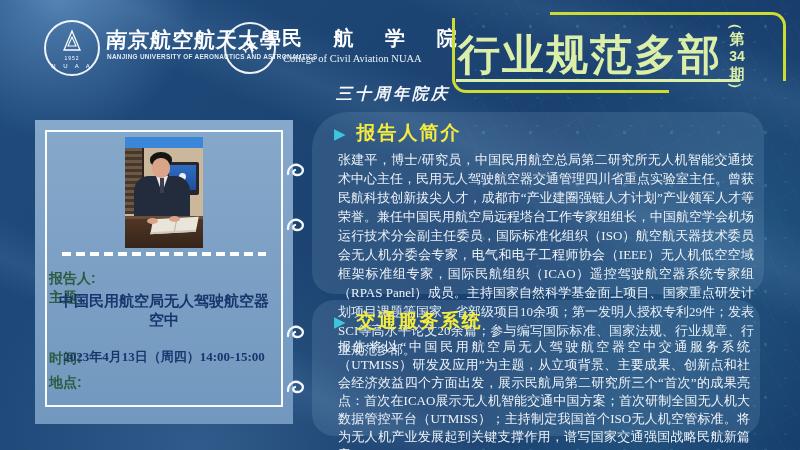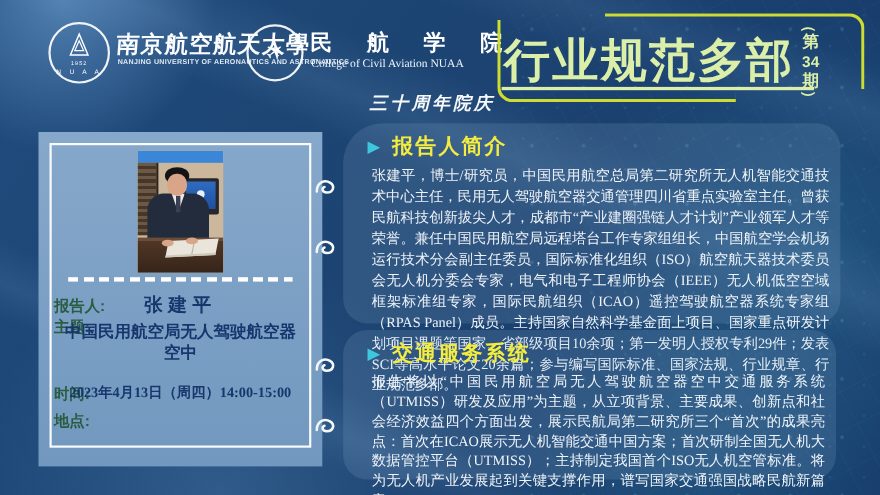--- a/index.html
+++ b/index.html
@@ -158,21 +158,20 @@
       <div class="ph-face"></div>
       <div class="ph-desk"></div>
       <div class="ph-book"></div>
       <div class="ph-hand1"></div>
       <div class="ph-hand2"></div>
     </div>
 
     <div class="divider"></div>
 
     <div class="lbl" style="top:150px">报告人:</div>
-    <div class="val v-name">张建平</div>
 
     <div class="lbl" style="top:169px">主题:</div>
     <div class="val v-topic1">中国民用航空局无人驾驶航空器空中</div>
 
     <div class="lbl" style="top:230px">时间:</div>
     <div class="val v-time">2023年4月13日（周四）14:00-15:00</div>
 
     <div class="lbl" style="top:254px">地点:</div>
   </div>
 

